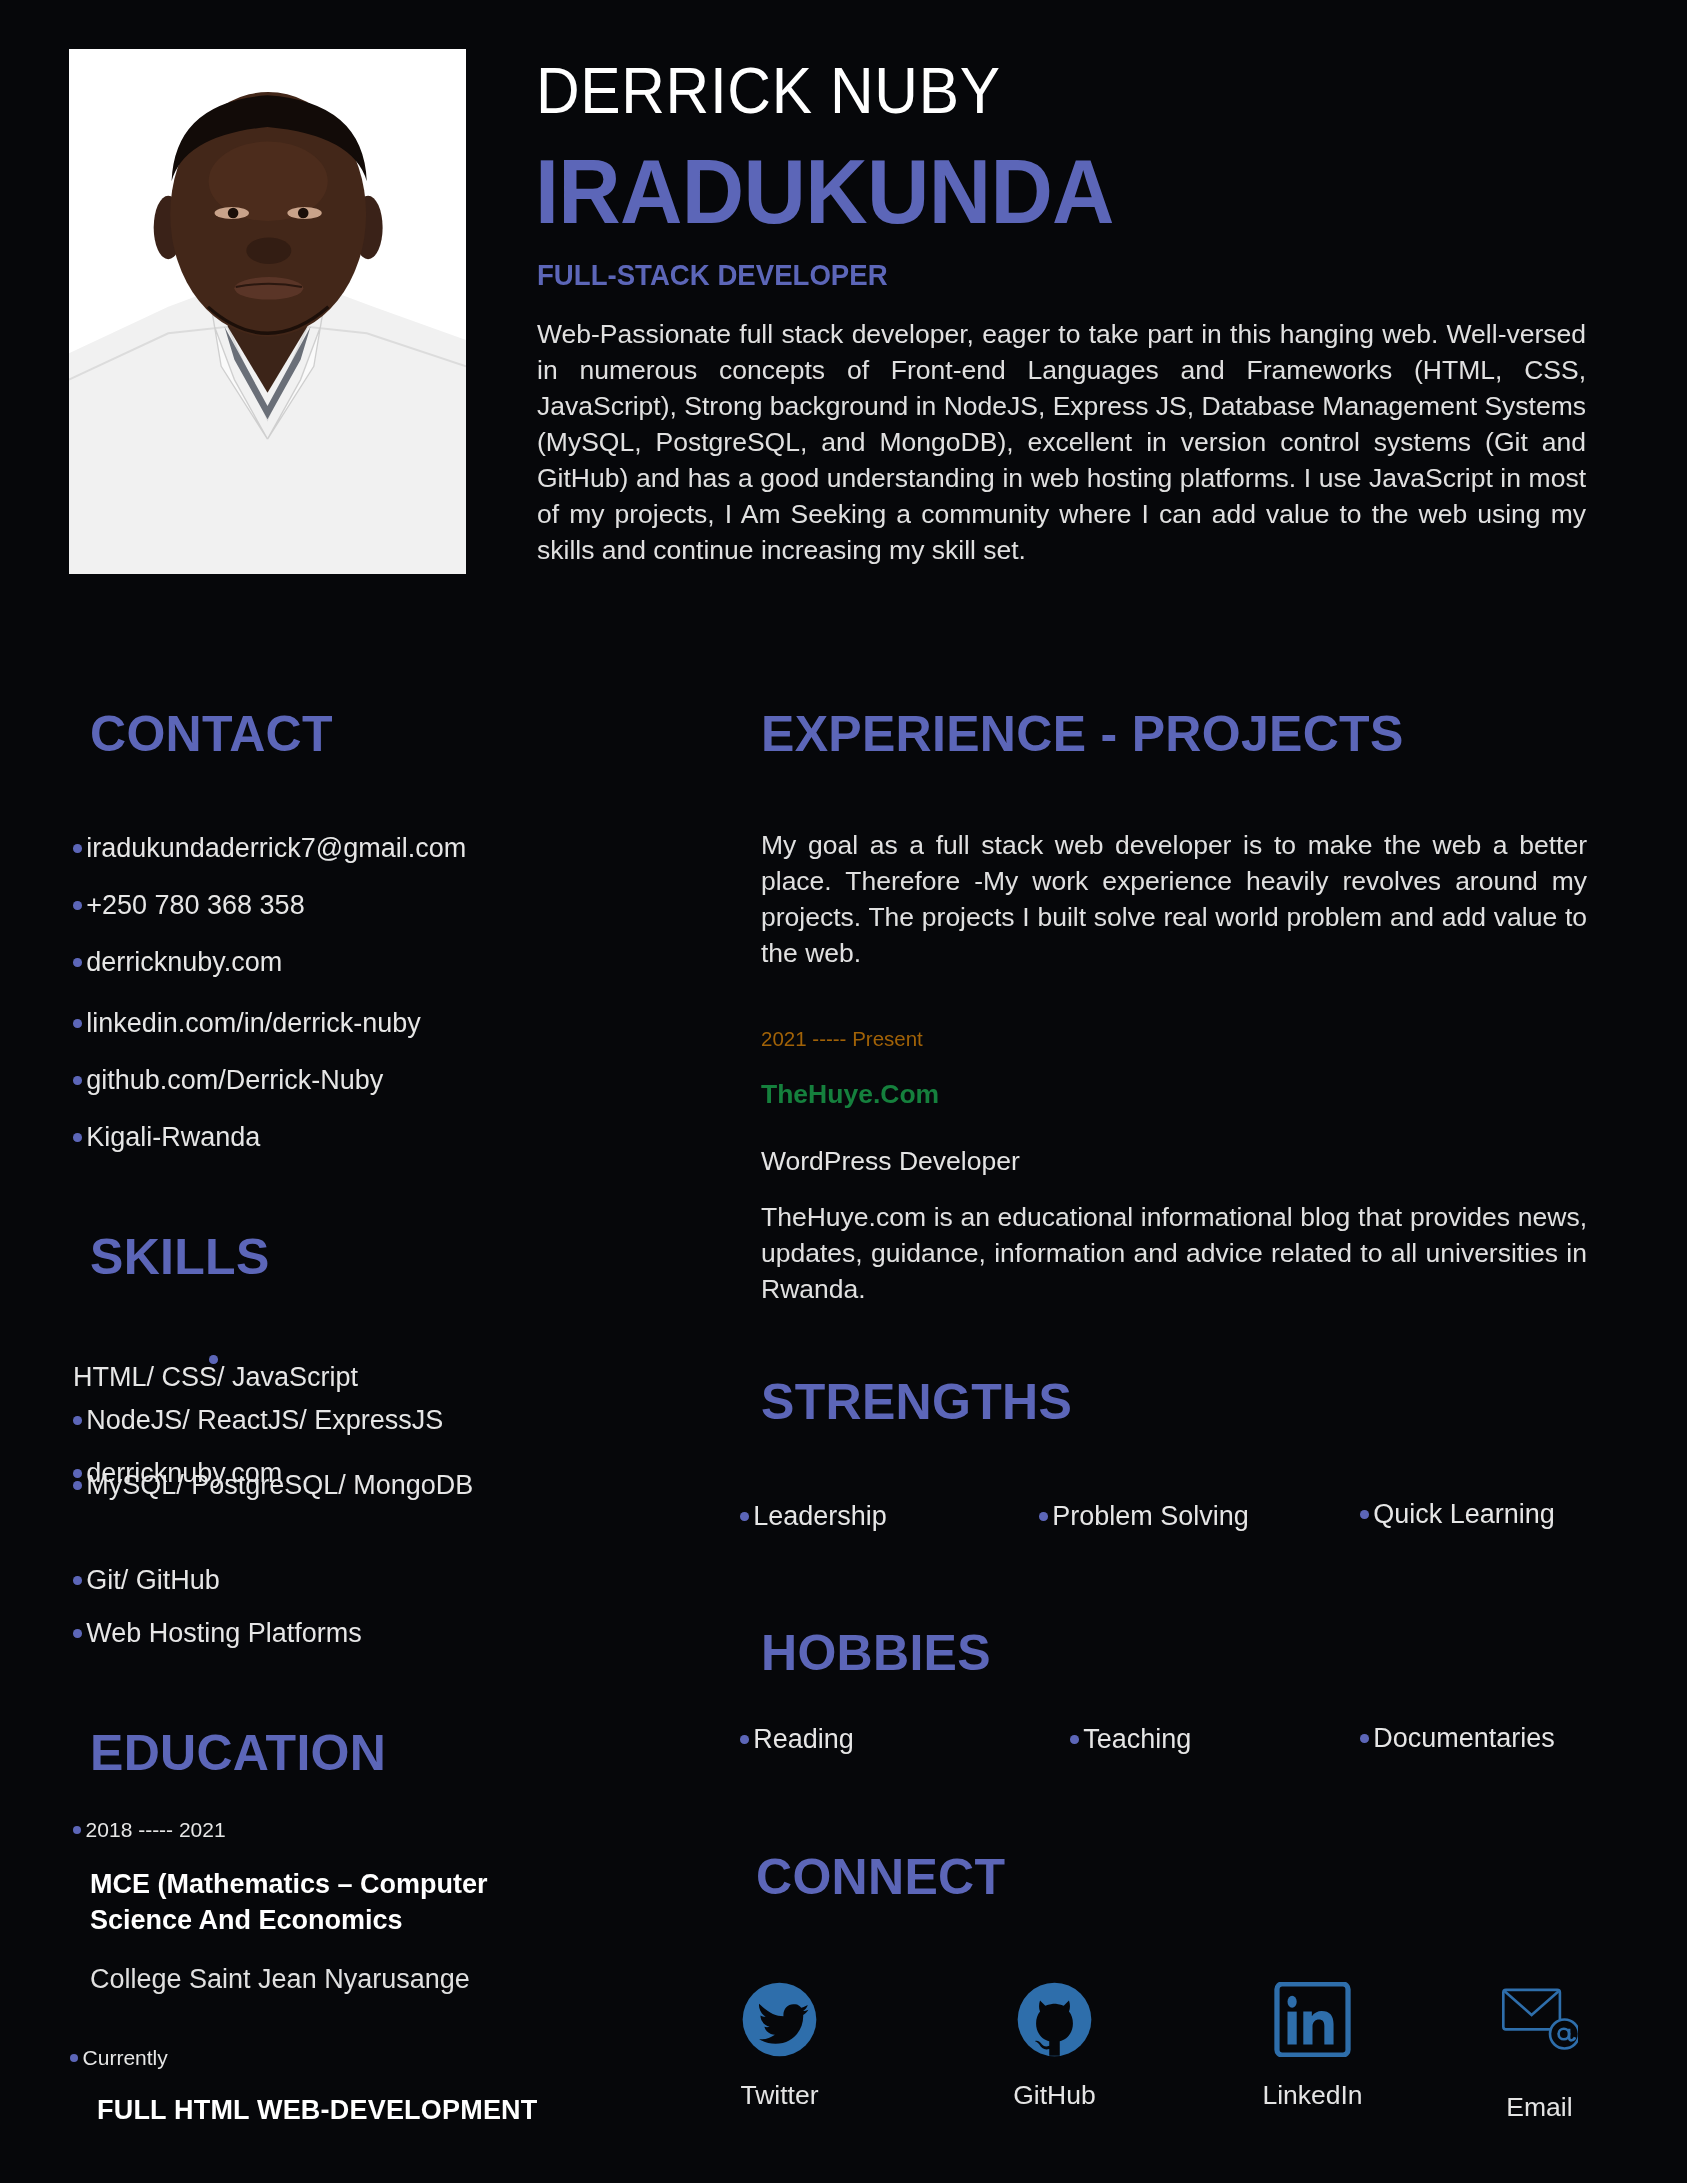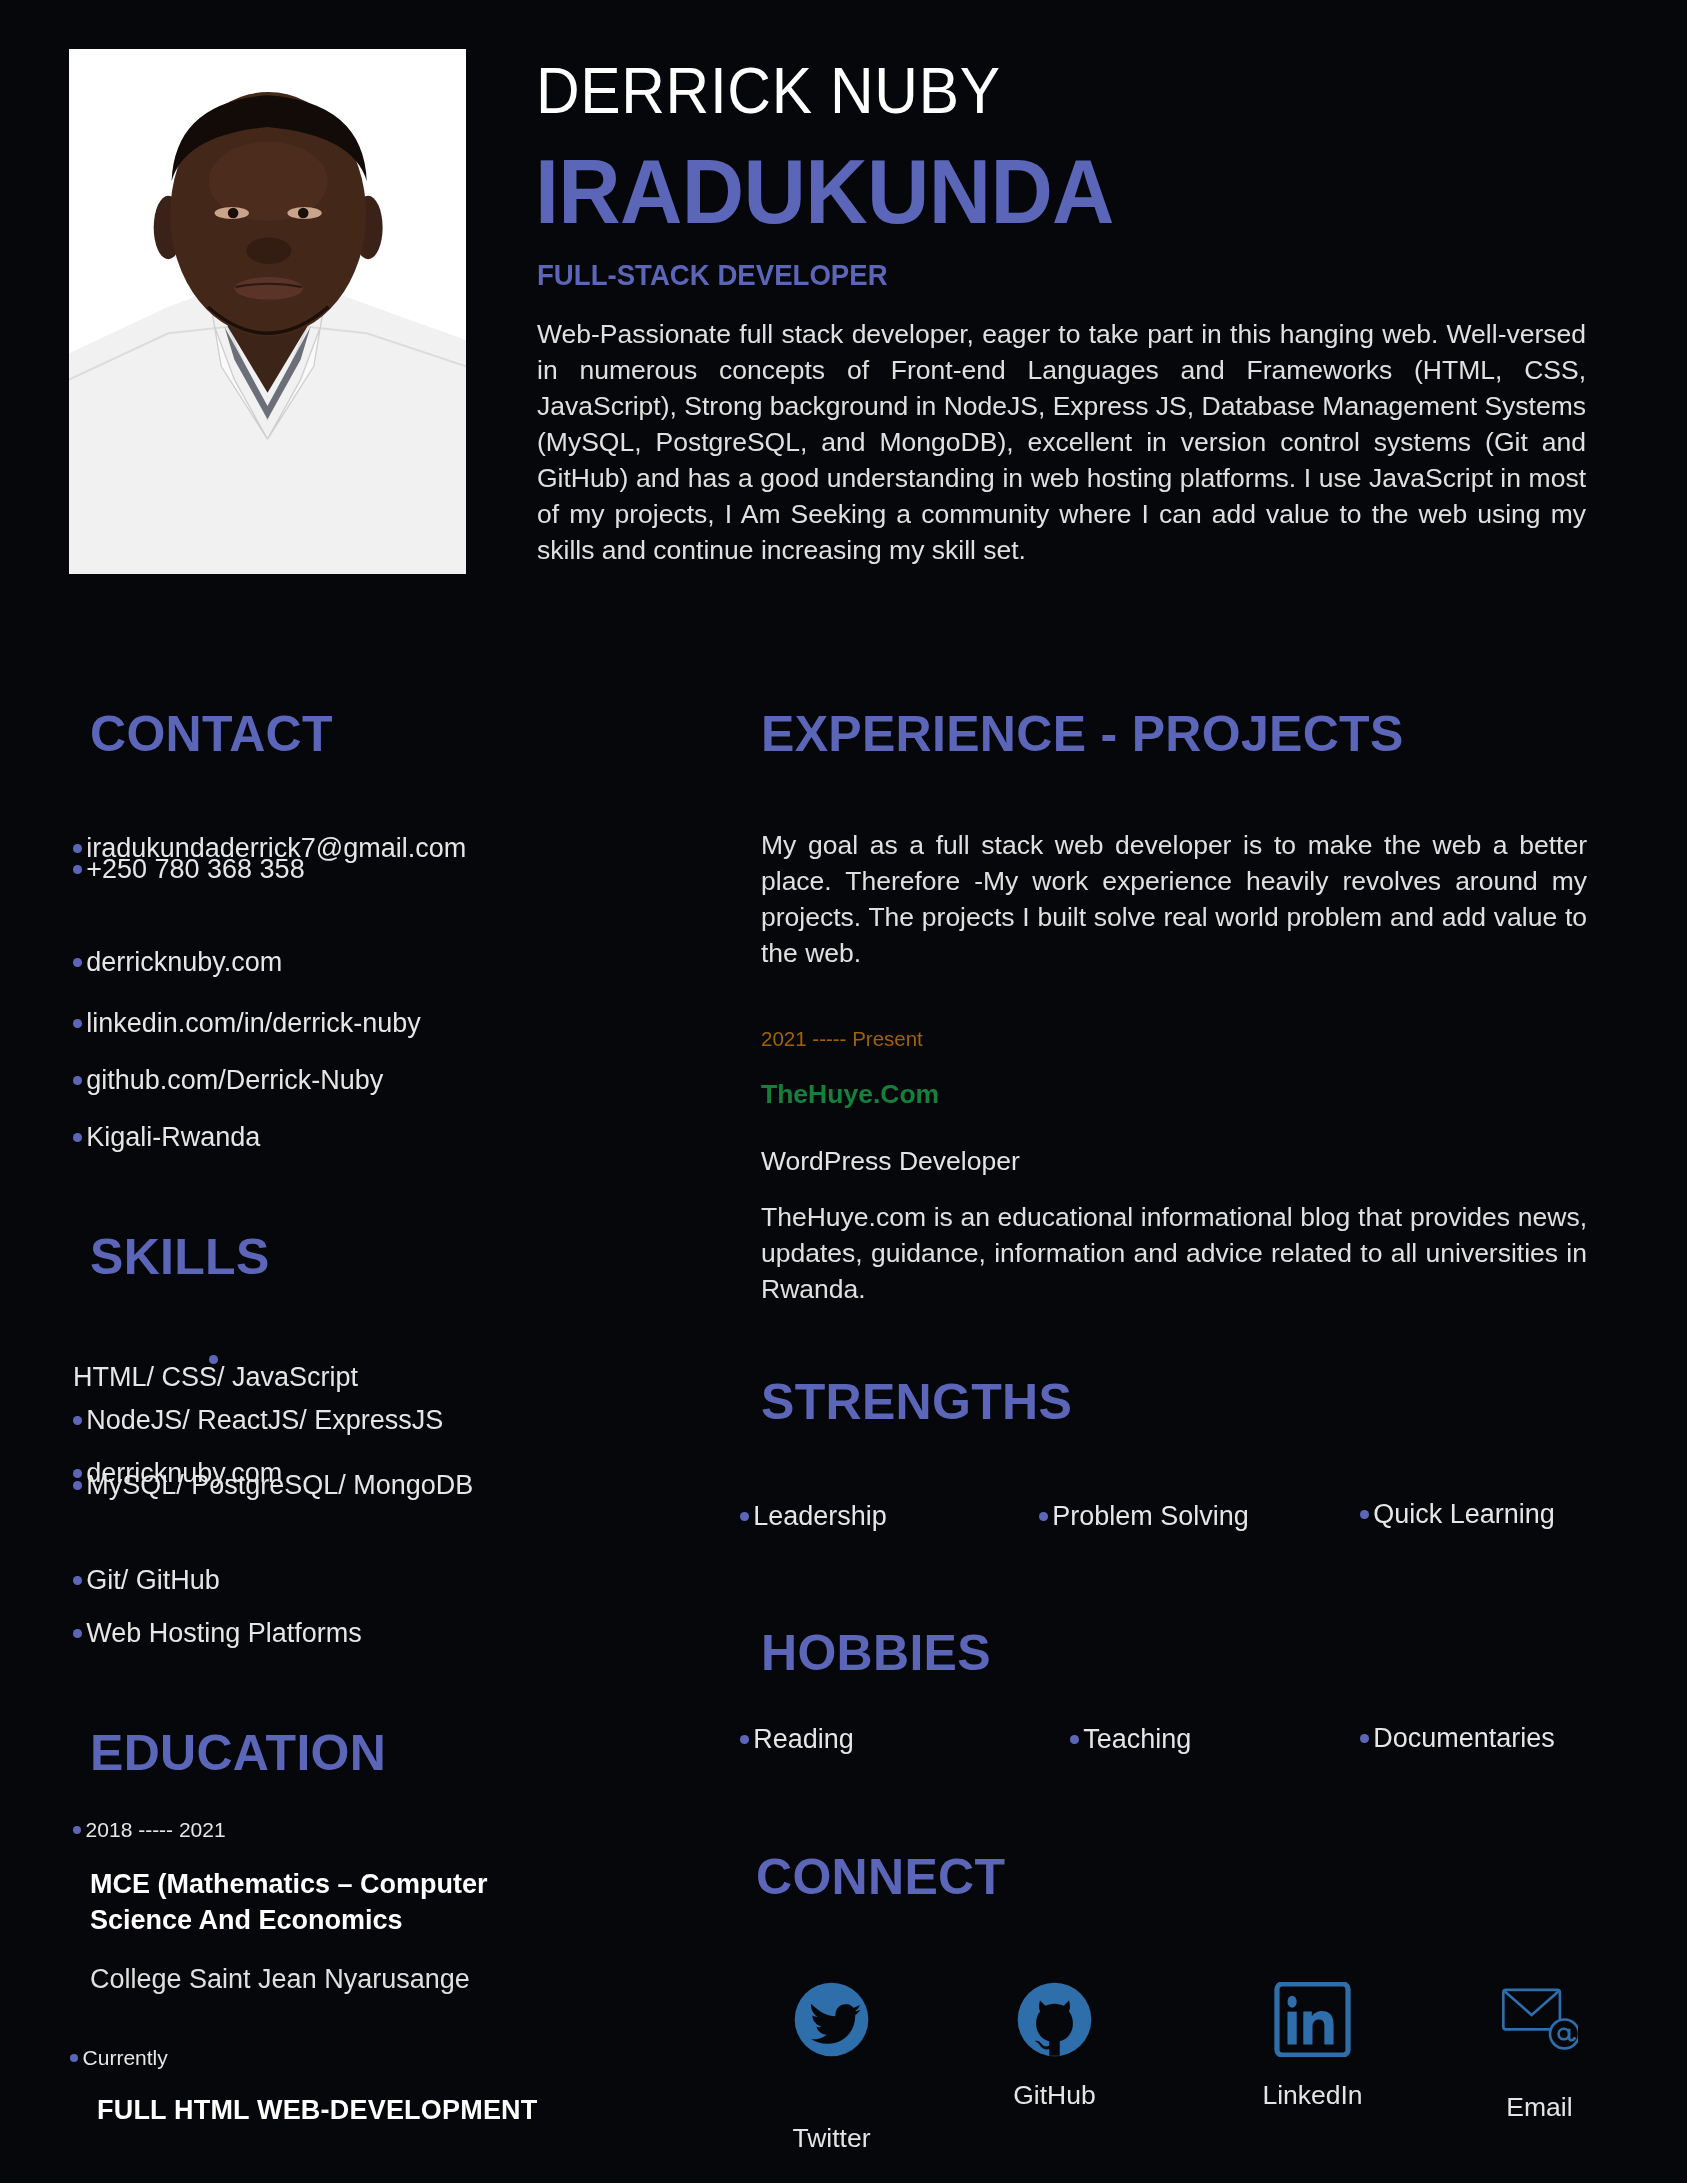--- a/index.html
+++ b/index.html
@@ -143,21 +143,21 @@
 <div class="abs last-name">IRADUKUNDA</div>
 <div class="abs job-title">FULL-STACK DEVELOPER</div>
 <div class="abs bio">Web-Passionate full stack developer, eager to take part in this hanging web. Well-versed in numerous concepts of Front-end Languages and Frameworks (HTML, CSS, JavaScript), Strong background in NodeJS, Express JS, Database Management Systems (MySQL, PostgreSQL, and MongoDB), excellent in version control systems (Git and GitHub) and has a good understanding in web hosting platforms. I use JavaScript in most of my projects, I Am Seeking a community where I can add value to the web using my skills and continue increasing my skill set.</div>
 
 <div class="abs h-section" style="left:90px; top:709px;">CONTACT</div>
 
 <div class="bullet-item" style="top:835px;">
   <span class="dot"></span>
   <span>iradukundaderrick7@gmail.com</span>
 </div>
-<div class="bullet-item" style="top:856px;justify-content:space-between;">
+<div class="bullet-item" style="top:892px;justify-content:space-between;">
   <span class="dot"></span>
   <span>+250 780 368 358</span>
 </div>
 <div class="bullet-item" style="top:949px;">
   <span class="dot"></span>
   <span>derricknuby.com</span>
 </div>
 <div class="bullet-item" style="top:1010px;">
   <span class="dot"></span>
   <span>linkedin.com/in/derrick-nuby</span>
@@ -245,21 +245,21 @@
   <span class="dot"></span>
   <span>Teaching</span>
 </div>
 <div class="inline-item" style="left:1360px; top:1725px;">
   <span class="dot"></span>
   <span>Documentaries</span>
 </div>
 
 <div class="abs h-section" style="left:756px; top:1852px;">CONNECT</div>
 
-<div class="social" style="left:752px;gap:43px;">
+<div class="social" style="left:700px;">
   <svg width="77" height="75" viewBox="0 0 116 114">
     <ellipse cx="58" cy="57" rx="56" ry="56" fill="#2e6eab"></ellipse>
     <path d="M27 33 C40 46 52 52 64 52 C63 40 72 32 82 34 C86 34 89 37 91 39 C95 38 98 37 101 35 C100 39 97 42 94 44 C97 44 99 43 102 42 C100 45 97 48 94 50 C95 72 79 94 52 94 C42 94 34 91 27 87 C36 88 44 85 51 80 C43 80 37 75 35 68 C38 69 40 69 43 68 C35 66 29 59 29 51 C31 52 34 53 37 53 C29 48 26 39 27 33 Z" fill="#06070a"></path>
   </svg>
   <span class="label">Twitter</span>
 </div>
 
 <div class="social" style="left:975px;">
   <svg width="77" height="75" viewBox="0 0 116 114">
     <ellipse cx="58" cy="57" rx="56" ry="56" fill="#2e6eab"></ellipse>

